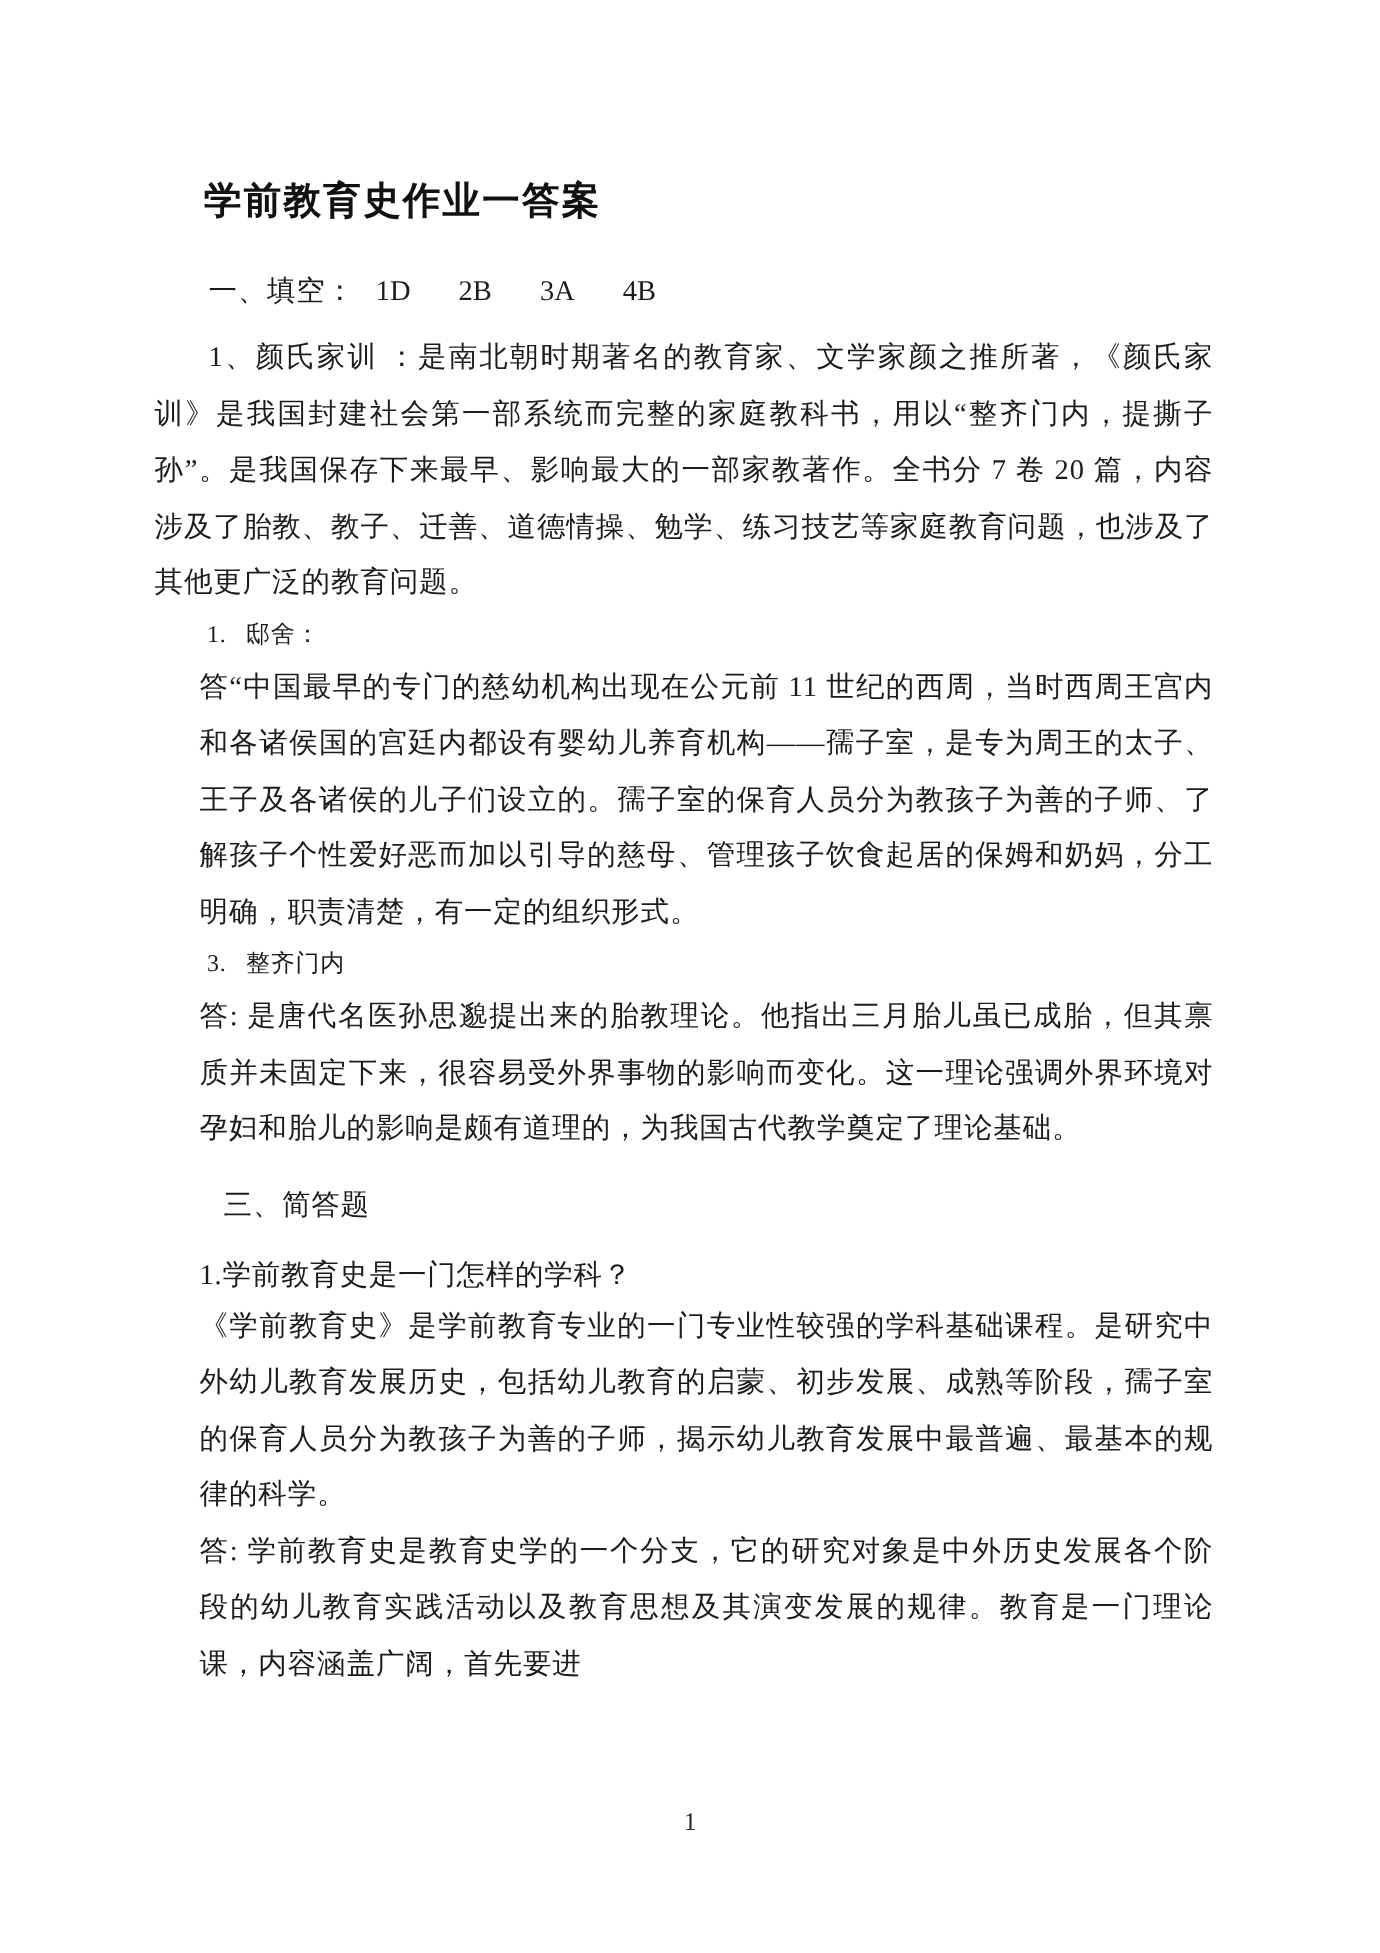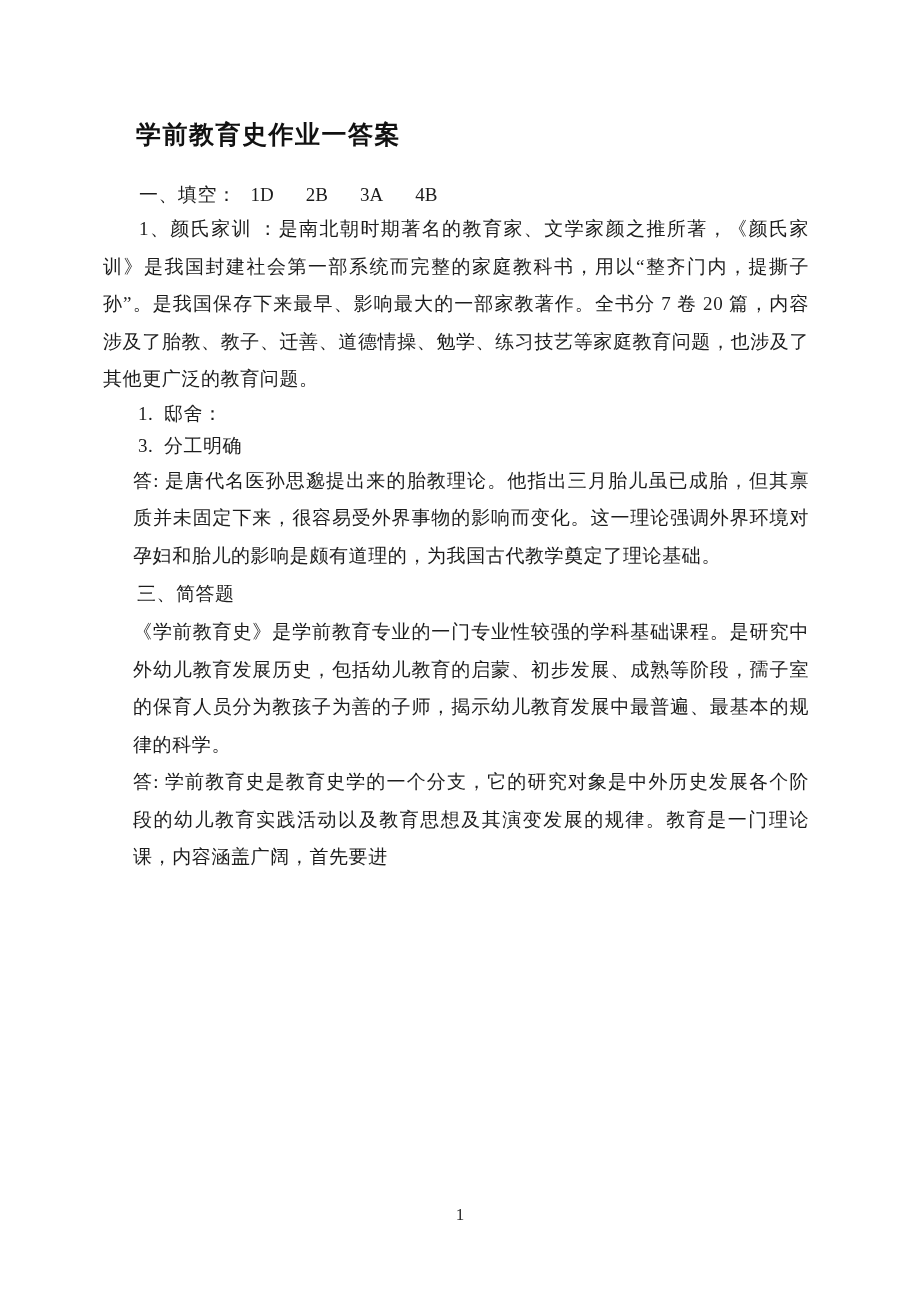--- a/index.html
+++ b/index.html
@@ -46,36 +46,36 @@
     letter-spacing: 0;
   }
   .para {
     margin: 0;
     font-size: 19px;
     line-height: 37.5px;
     letter-spacing: 0.6px;
     text-align: justify;
   }
   .para-indent { text-indent: 36px; }
-  .first-para { }
+  .first-para { margin-top: 10px; }
   .rest-block { margin-left: 30px; width: 676px; }
   .term-head {
     margin: 0;
-    font-size: 19px;
+    font-size: 16px;
     line-height: 32px;
     letter-spacing: 0.5px;
     text-indent: 5px;
   }
   .term-num {
     display: inline-block;
     width: 26px;
     text-indent: 0;
   }
   .section-head {
-    margin: 4px;
+    margin: 16px;
     font-size: 19px;
     line-height: 31px;
     letter-spacing: 0.5px;
   }
   .question-line {
     margin: 0;
     font-size: 19px;
     line-height: 31px;
     letter-spacing: 0.5px;
   }
@@ -101,26 +101,28 @@
 
     <p class="line-tight fill-line"><span>一、填空：</span><span class="fill-answer">1D</span><span class="fill-answer">2B</span><span class="fill-answer">3A</span><span class="fill-answer">4B</span></p>
 
 
     <p class="para para-indent first-para">1、颜氏家训 ：是南北朝时期著名的教育家、文学家颜之推所著，《颜氏家训》是我国封建社会第一部系统而完整的家庭教科书，用以“整齐门内，提撕子孙”。是我国保存下来最早、影响最大的一部家教著作。全书分 7 卷 20 篇，内容涉及了胎教、教子、迁善、道德情操、勉学、练习技艺等家庭教育问题，也涉及了其他更广泛的教育问题。</p>
 
     <div class="rest-block">
 
       <p class="term-head"><span class="term-num">1.</span><span>邸舍：</span></p>
 
+      <p class="para">答“中国最早的专门的慈幼机构出现在公元前 11 世纪的西周，当时西周王宫内和各诸侯国的宫廷内都设有婴幼儿养育机构——孺子室，是专为周王的太子、王子及各诸侯的儿子们设立的。孺子室的保育人员分为教孩子为善的子师、了解孩子个性爱好恶而加以引导的慈母、管理孩子饮食起居的保姆和奶妈，分工明确，职责清楚，有一定的组织形式。</p>
 
-      <p class="term-head"><span class="term-num">3.</span><span>分工明确</span></p>
+      <p class="term-head"><span class="term-num">3.</span><span>整齐门内</span></p>
       <p class="para">答: 是唐代名医孙思邈提出来的胎教理论。他指出三月胎儿虽已成胎，但其禀质并未固定下来，很容易受外界事物的影响而变化。这一理论强调外界环境对孕妇和胎儿的影响是颇有道理的，为我国古代教学奠定了理论基础。</p>
 
       <p class="section-head">三、简答题</p>
 
+      <p class="question-line">1.学前教育史是一门怎样的学科？</p>
       <p class="para">《学前教育史》是学前教育专业的一门专业性较强的学科基础课程。是研究中外幼儿教育发展历史，包括幼儿教育的启蒙、初步发展、成熟等阶段，孺子室的保育人员分为教孩子为善的子师，揭示幼儿教育发展中最普遍、最基本的规律的科学。</p>
 
       <p class="para">答: 学前教育史是教育史学的一个分支，它的研究对象是中外历史发展各个阶段的幼儿教育实践活动以及教育思想及其演变发展的规律。教育是一门理论课，内容涵盖广阔，首先要进</p>
 
     </div>
   </div>
 
   <div class="page-number">1</div>
 </div>
 

